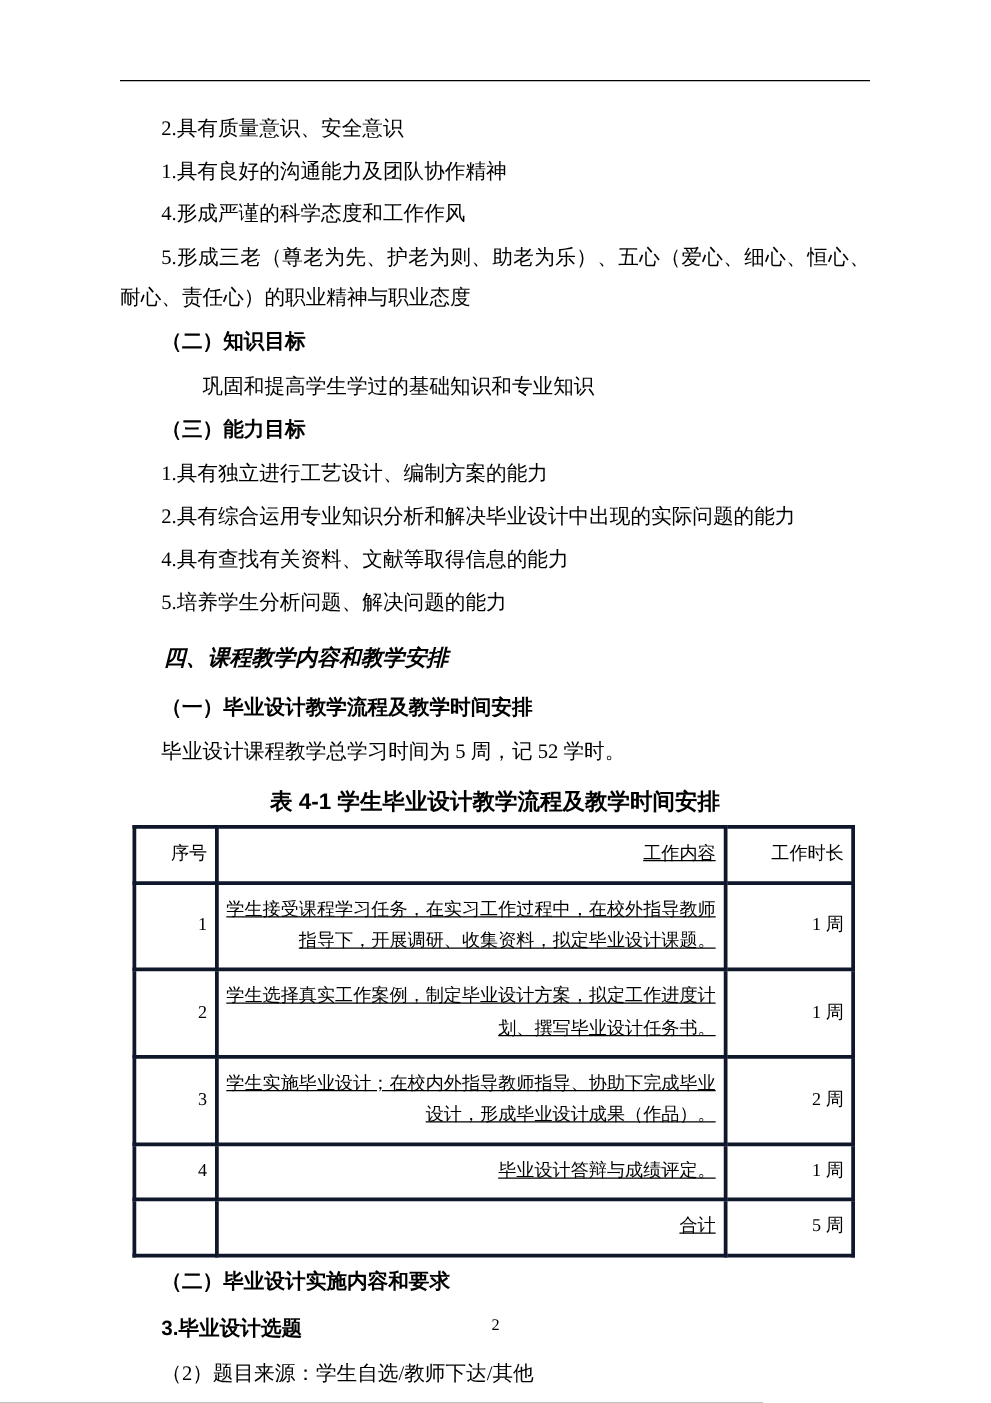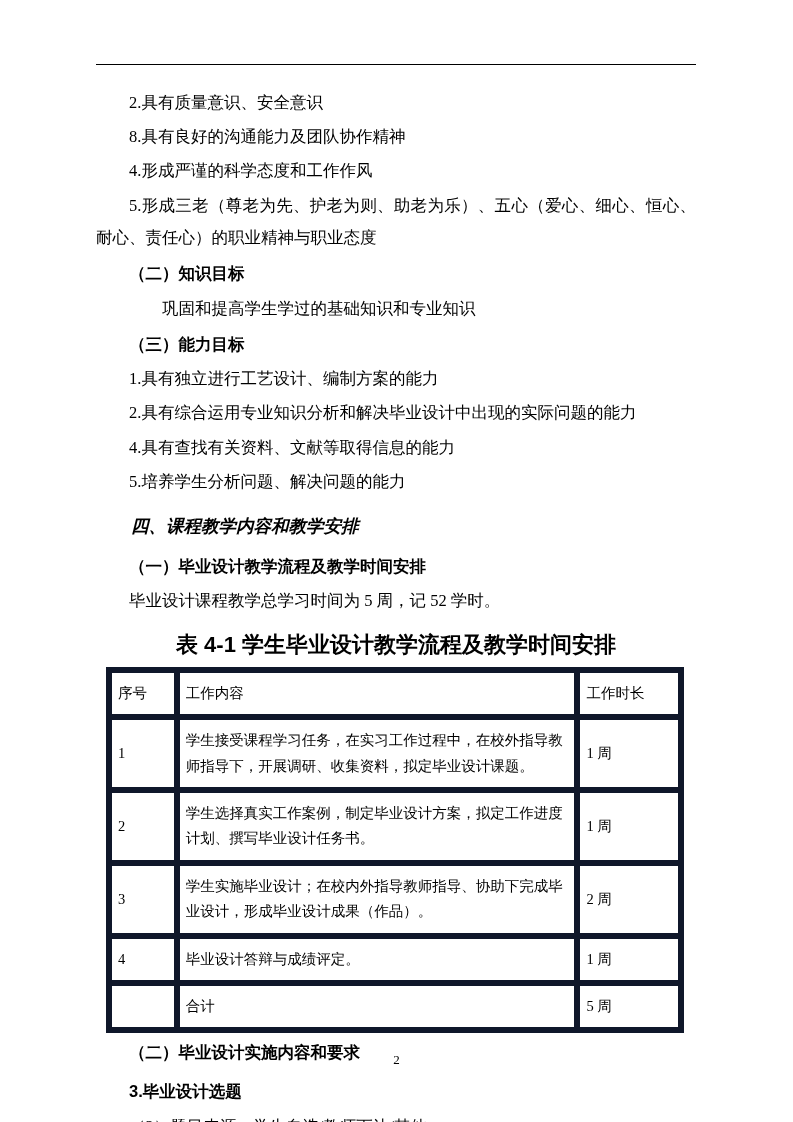--- a/index.html
+++ b/index.html
@@ -60,42 +60,42 @@
   }
   .heading-l3 {
     font-size: 16.5px;
     font-weight: bold;
     font-family: "Liberation Sans", sans-serif;
     line-height: 2.1;
     margin: 4px 0 2px 0;
     text-indent: 2em;
   }
   .table-caption {
-    font-size: 22px;
+    font-size: 18px;
     font-weight: bold;
     font-family: "Liberation Sans", sans-serif;
     text-align: center;
     margin: 8px 0 4px 0;
     line-height: 1.7;
   }
   table.doc-table {
     border-collapse: collapse;
     width: 578px;
     margin: 2px 0 2px 10px;
     font-size: 14.5px;
     line-height: 1.75;
   }
   table.doc-table td {
-    border: 6px solid #0f172a;
+    border: 3px solid #0f172a;
     padding: 8px 6px;
     vertical-align: middle;
-    text-align: left;
+    text-align: right;
   }
   td.col-no { width: 52px; }
-  td.col-content { width: 404px; text-align: center; }
+  td.col-content { width: 404px; text-align: center; text-decoration: underline; }
   td.col-dur { width: 90px; }
   .thead td {
     font-weight: normal;
   }
   .page-number {
     position: absolute;
     left: 0;
     right: 0;
     bottom: 54px;
     text-align: center;
@@ -105,21 +105,21 @@
 </style>
 </head>
 <body>
 
 <div class="page">
   <div class="content">
 
     <div class="header-rule"></div>
 
     <p class="para indent1">2.具有质量意识、安全意识</p>
-    <p class="para indent1">8.具有良好的沟通能力及团队协作精神</p>
+    <p class="para indent1">1.具有良好的沟通能力及团队协作精神</p>
     <p class="para indent1">4.形成严谨的科学态度和工作作风</p>
     <p class="para indent1">5.形成三老（尊老为先、护老为则、助老为乐）、五心（爱心、细心、恒心、耐心、责任心）的职业精神与职业态度</p>
 
     <p class="heading-l2">（二）知识目标</p>
     <p class="para indent2">巩固和提高学生学过的基础知识和专业知识</p>
 
     <p class="heading-l2">（三）能力目标</p>
     <p class="para indent1">1.具有独立进行工艺设计、编制方案的能力</p>
     <p class="para indent1">2.具有综合运用专业知识分析和解决毕业设计中出现的实际问题的能力</p>
     <p class="para indent1">4.具有查找有关资料、文献等取得信息的能力</p>

